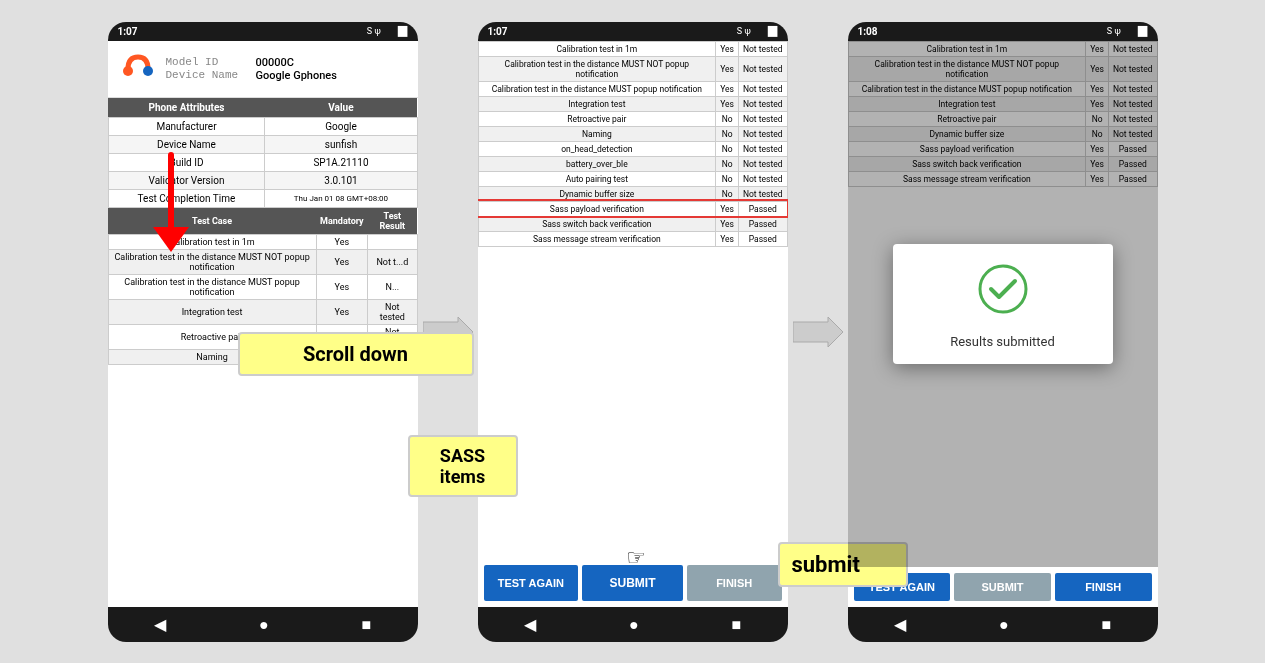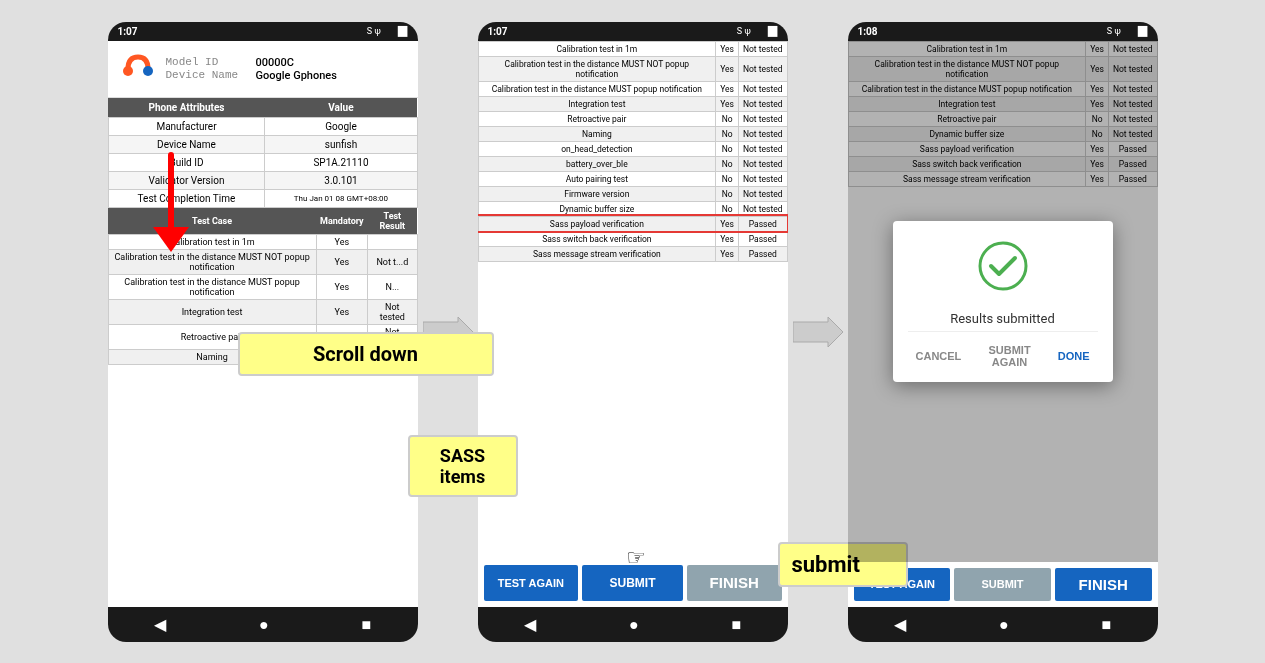--- a/index.html
+++ b/index.html
@@ -212,21 +212,21 @@
       font-size: 20px;
       font-weight: bold;
       color: #000;
       position: absolute;
       z-index: 20;
     }
 
     .scroll-annotation {
       top: 310px;
       left: 130px;
-      width: 256px;
+      width: 236px;
       text-align: center;
     }
 
     
     .phone-container {
       position: relative;
     }
 
     
     .screen-content {
@@ -268,21 +268,21 @@
       cursor: pointer;
       border-radius: 2px;
     }
 
     .btn-finish {
       flex: 1;
       background: #90a4ae;
       color: #fff;
       border: none;
       padding: 8px 4px;
-      font-size: 15px;
+      font-size: 11px;
       font-weight: bold;
       cursor: pointer;
       border-radius: 2px;
     }
 
     
     .results-dialog {
       background: #fff;
       border-radius: 4px;
       margin: 10px;
@@ -529,25 +529,20 @@
               <td>battery_over_ble</td>
               <td>No</td>
               <td>Not tested</td>
             </tr>
             <tr>
               <td>Auto pairing test</td>
               <td>No</td>
               <td>Not tested</td>
             </tr>
             <tr>
-              <td>Firmware version</td>
-              <td>No</td>
-              <td>Not tested</td>
-            </tr>
-            <tr>
               <td>Dynamic buffer size</td>
               <td>No</td>
               <td>Not tested</td>
             </tr>
 
             <tr style="outline: 2px solid #e53935;">
               <td>Sass payload verification</td>
               <td>Yes</td>
               <td>Passed</td>
             </tr>
@@ -662,25 +657,20 @@
 
         <div class="dialog-overlay">
           <div class="results-dialog" style="width:220px;">
             <div class="check-icon">
               <svg width="50" height="50" viewBox="0 0 50 50">
                 <circle cx="25" cy="25" r="23" stroke="#4caf50" stroke-width="3" fill="none"></circle>
                 <polyline points="13,25 21,33 37,17" stroke="#4caf50" stroke-width="4" fill="none" stroke-linecap="round" stroke-linejoin="round"></polyline>
               </svg>
             </div>
             <div class="title">Results submitted</div>
-            <div class="dialog-buttons">
-              <button class="btn cancel-btn">CANCEL</button>
-              <button class="btn submit-again-btn">SUBMIT AGAIN</button>
-              <button class="btn done-btn">DONE</button>
-            </div>
           </div>
         </div>
       </div>
 
       <div class="action-buttons">
         <button class="btn-test-again">TEST AGAIN</button>
         <button class="btn-submit" style="background:#90a4ae;">SUBMIT</button>
         <button class="btn-finish" style="background:#1565c0;">FINISH</button>
       </div>
 

